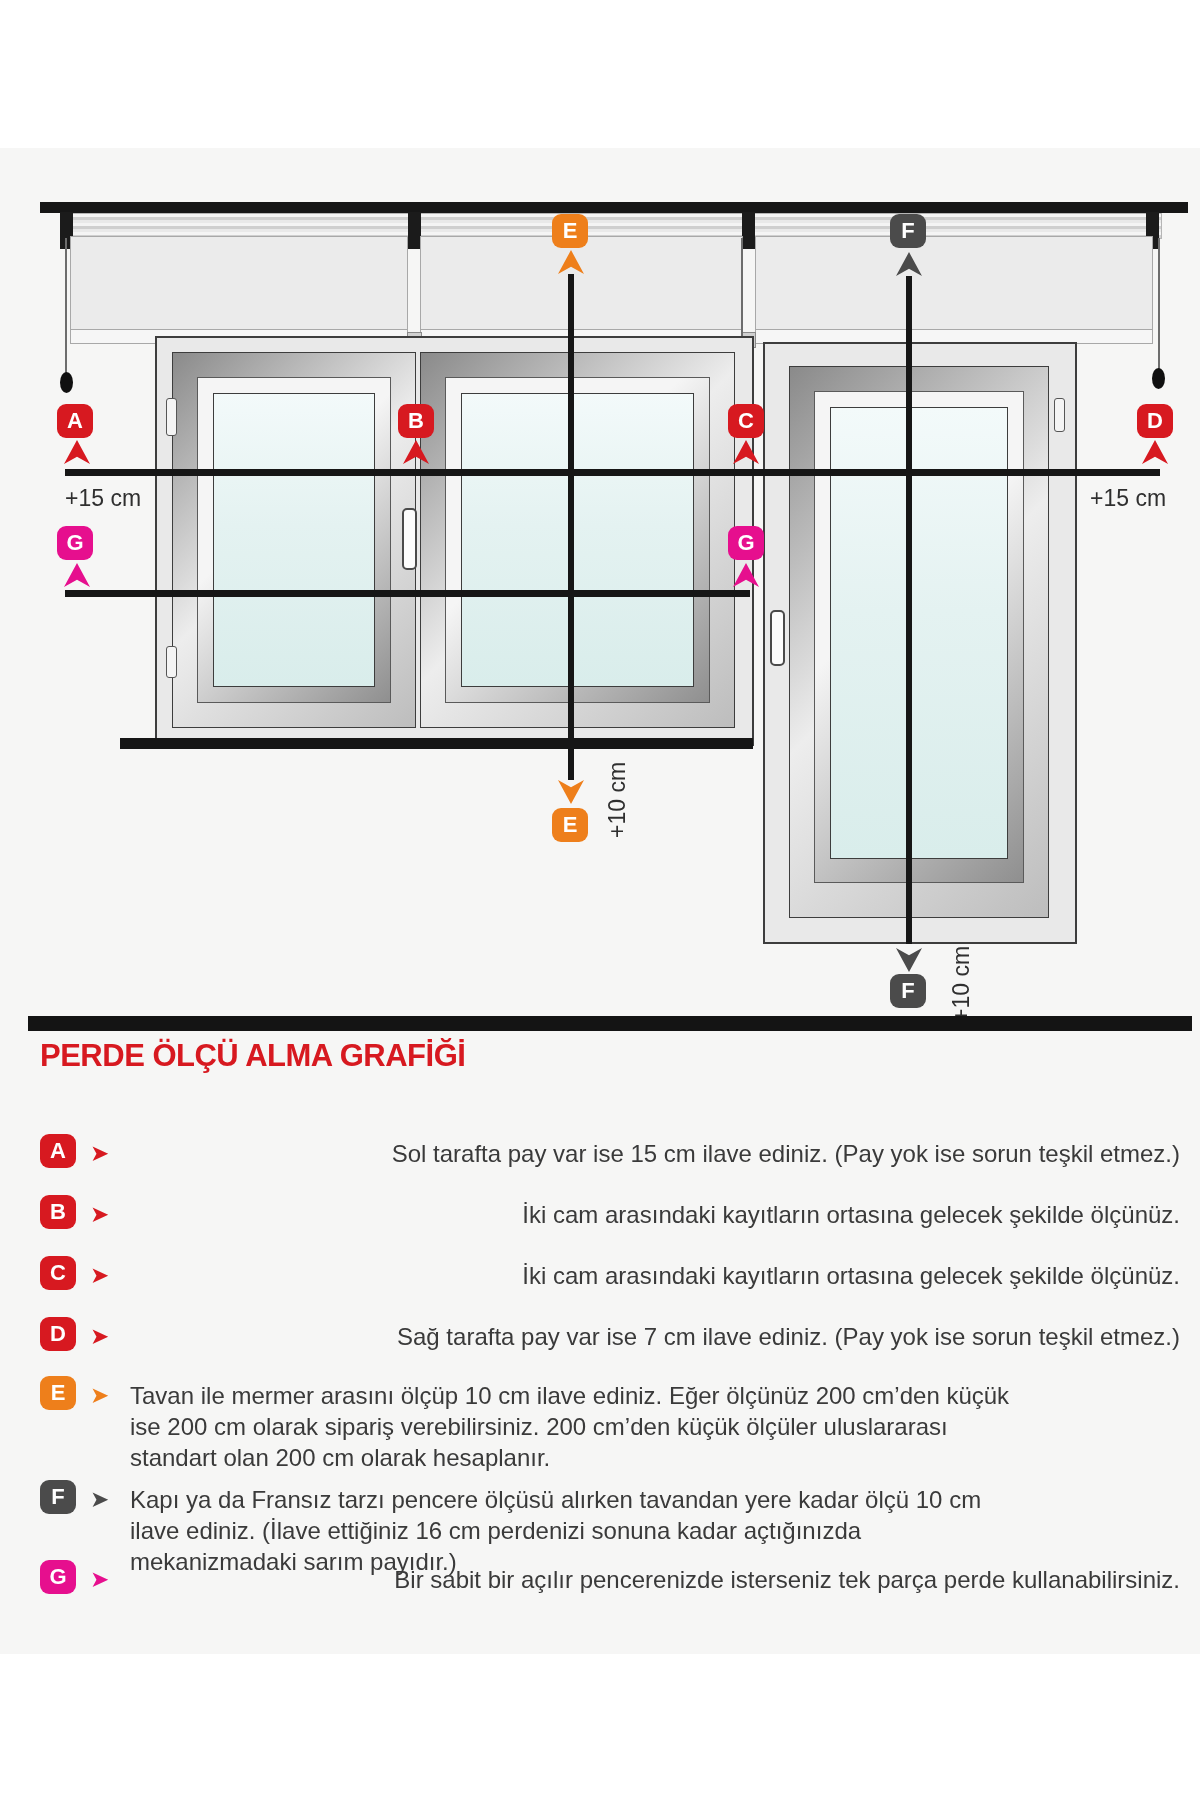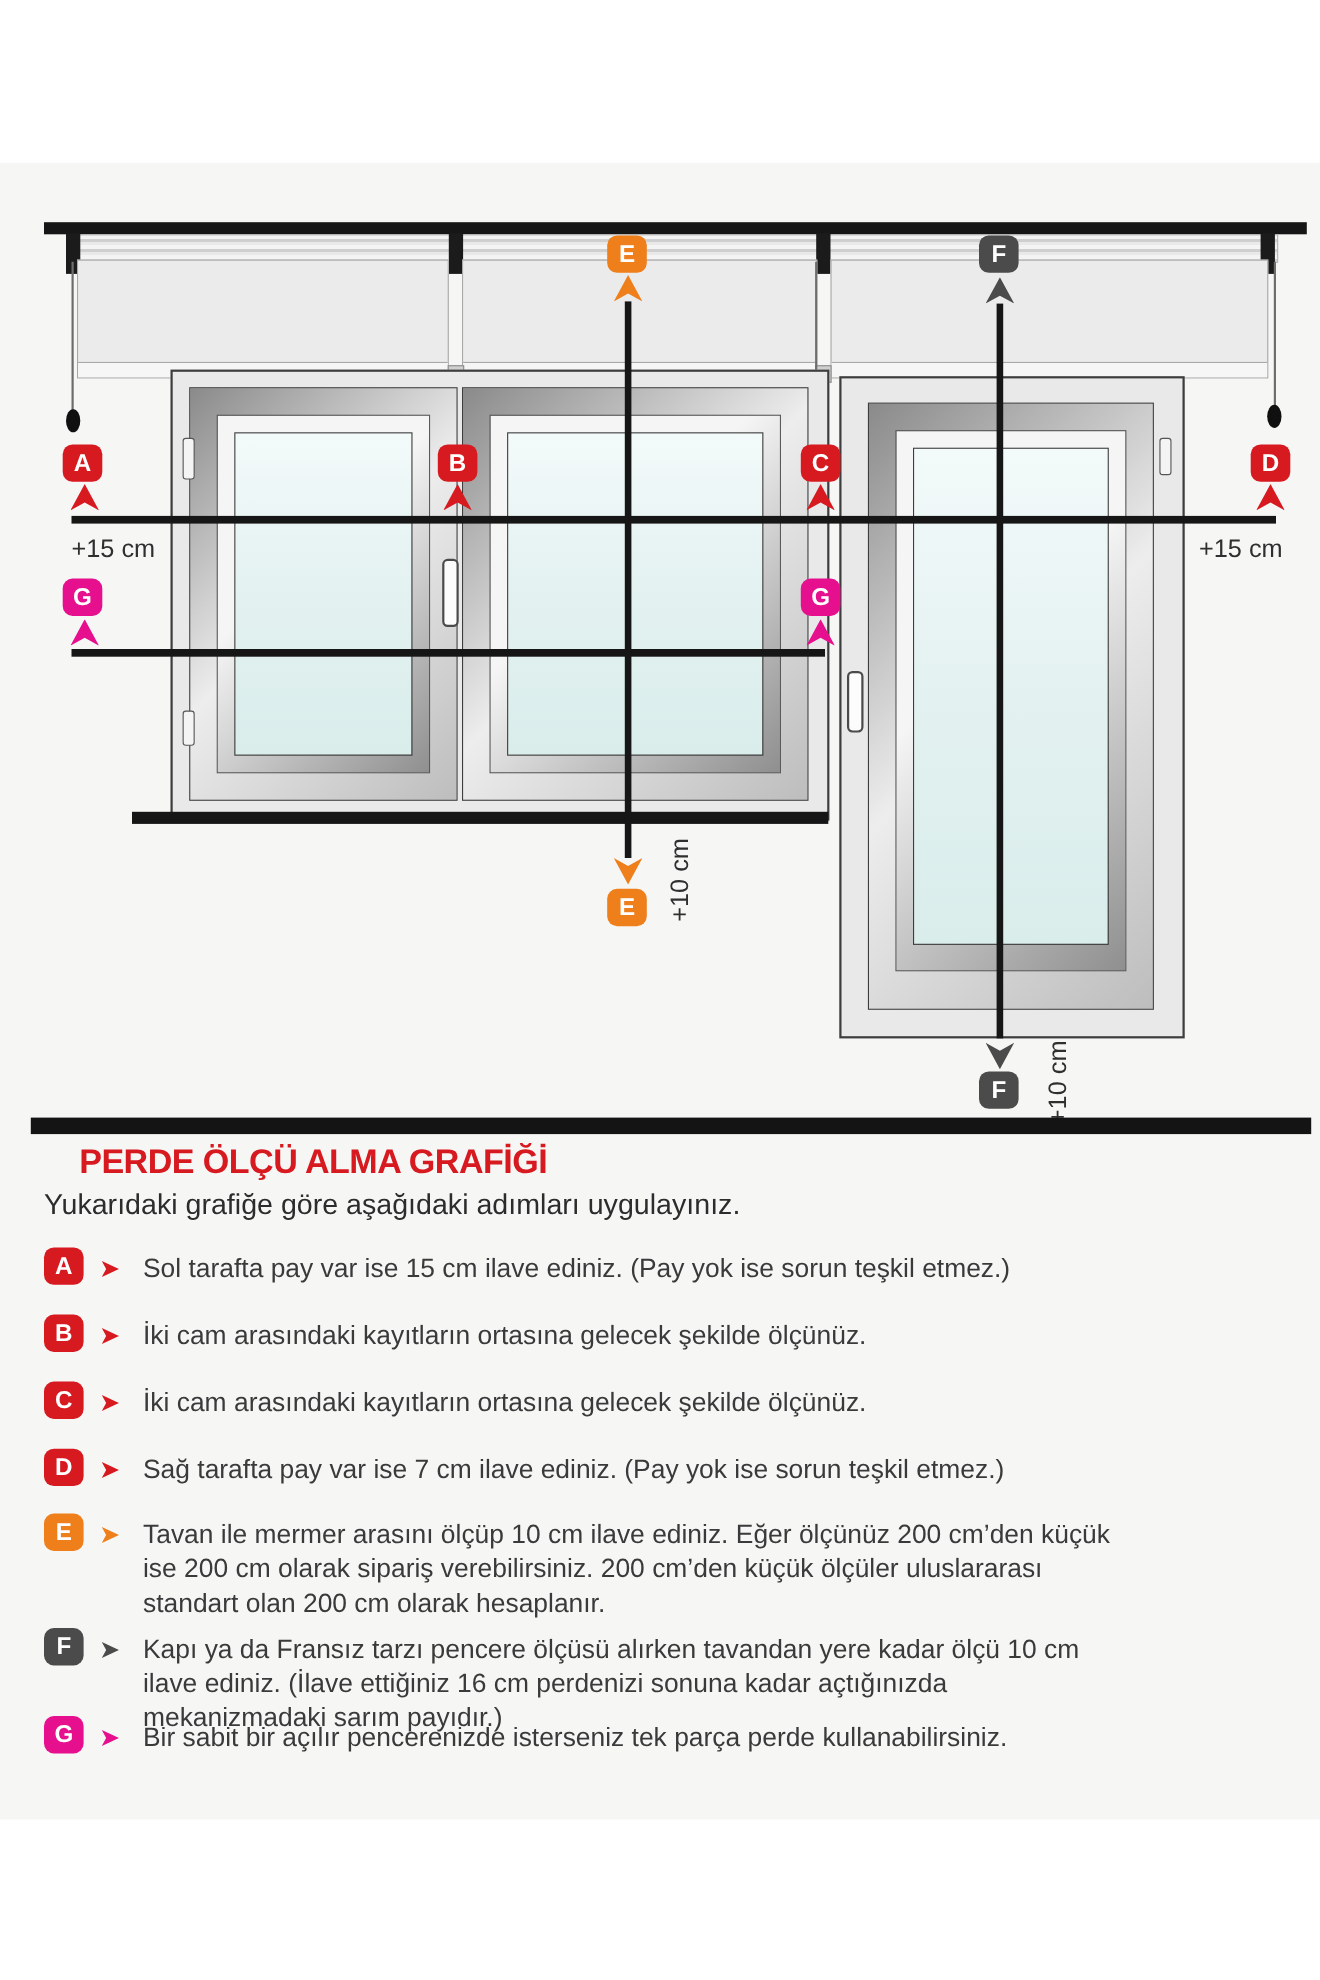--- a/index.html
+++ b/index.html
@@ -40,27 +40,27 @@
   .c-orange{background:#ee7f1b;}
   .c-dark{background:#4b4b4b;}
   .c-magenta{background:#e60f8e;}
   .badge{width:36px;height:34px;border-radius:9px;color:#fff;font-weight:bold;font-size:22px;
          display:flex;align-items:center;justify-content:center;line-height:1;}
   .mlabel{font-size:23px;color:#2f2f2f;}
   .vlabel{font-size:23px;color:#2f2f2f;writing-mode:vertical-rl;transform:rotate(180deg);}
 
   
   .divider{left:28px;top:1016px;width:1164px;height:15px;background:#141414;}
-  .title{left:40px;top:1038px;font-size:31px;font-weight:bold;color:#d71920;letter-spacing:-0.5px;margin-left:32px;}
+  .title{left:40px;top:1038px;font-size:31px;font-weight:bold;color:#d71920;letter-spacing:-0.5px;}
   .subtitle{left:40px;top:1080px;font-size:26px;color:#2c2c2c;}
   .lrow-badge{left:40px;}
   .lrow-arrow{left:90px;font-size:23px;}
   .a-red{color:#d71920;} .a-orange{color:#ee7f1b;} .a-dark{color:#4b4b4b;} .a-magenta{color:#e60f8e;}
   .lrow-text{left:130px;width:880px;font-size:24px;line-height:31px;color:#3a3a3a;}
-  .lrow-text.wide{width:1050px;}
+  .lrow-text.wide{width:1050px;text-align:right;}
 </style>
 </head>
 <body>
 
 <div class="canvas">
   <div class="abs bg-gray"></div>
 
   <div class="abs ceiling-bar"></div>
   <div class="abs rail"></div>
   <div class="abs cap" style="left:60px;"></div>
@@ -136,21 +136,20 @@
   <div class="abs badge c-orange" style="left:552px;top:808px;">E</div>
   <div class="abs badge c-dark" style="left:890px;top:974px;">F</div>
 
   <div class="abs mlabel" style="left:65px;top:485px;">+15 cm</div>
   <div class="abs mlabel" style="left:1090px;top:485px;">+15 cm</div>
   <div class="abs vlabel" style="left:604px;top:748px;height:90px;">+10 cm</div>
   <div class="abs vlabel" style="left:948px;top:932px;height:90px;">+10 cm</div>
 
   <div class="abs divider"></div>
   <div class="abs title">PERDE ÖLÇÜ ALMA GRAFİĞİ</div>
-  <div class="abs subtitle">Yukarıdaki grafiğe göre aşağıdaki adımları uygulayınız.</div>
 
   <div>
     <div class="abs badge c-red lrow-badge" style="top:1134px;">A</div>
     <div class="abs lrow-arrow a-red" style="top:1140px;">➤</div>
     <div class="abs lrow-text wide" style="top:1138px;">Sol tarafta pay var ise 15 cm ilave ediniz. (Pay yok ise sorun teşkil etmez.)</div>
   </div>
 
   <div>
     <div class="abs badge c-red lrow-badge" style="top:1195px;">B</div>
     <div class="abs lrow-arrow a-red" style="top:1201px;">➤</div>

